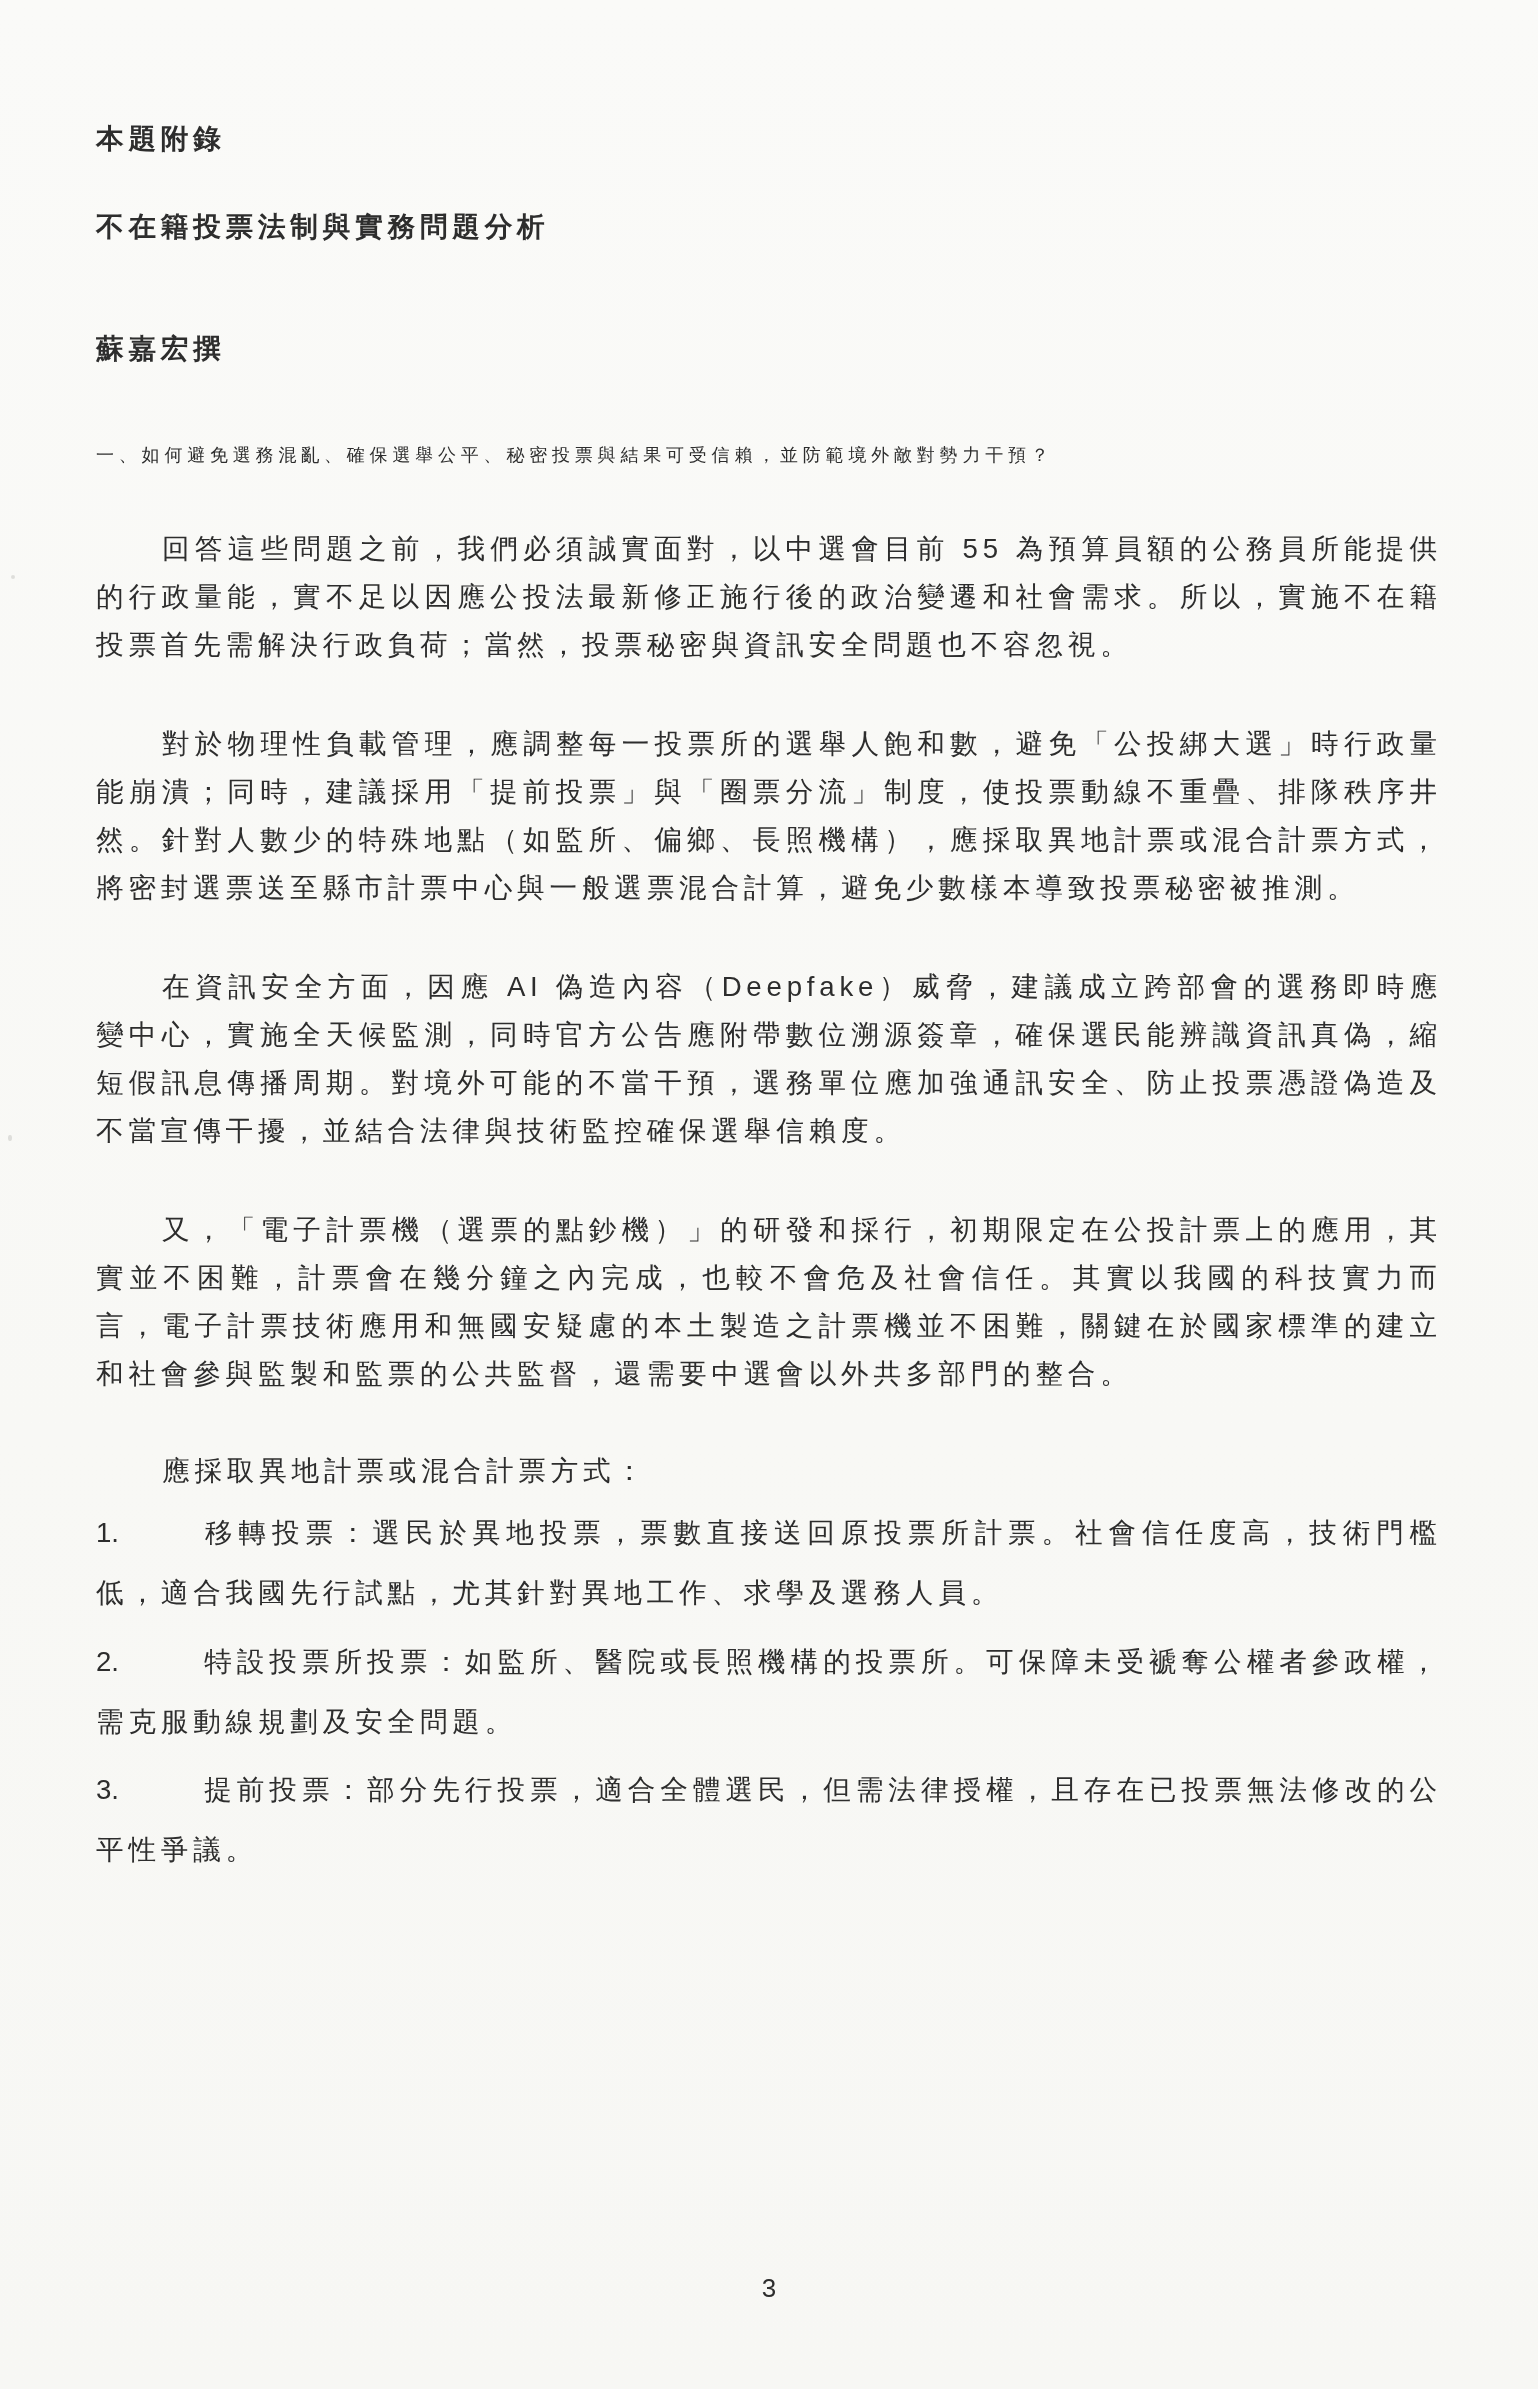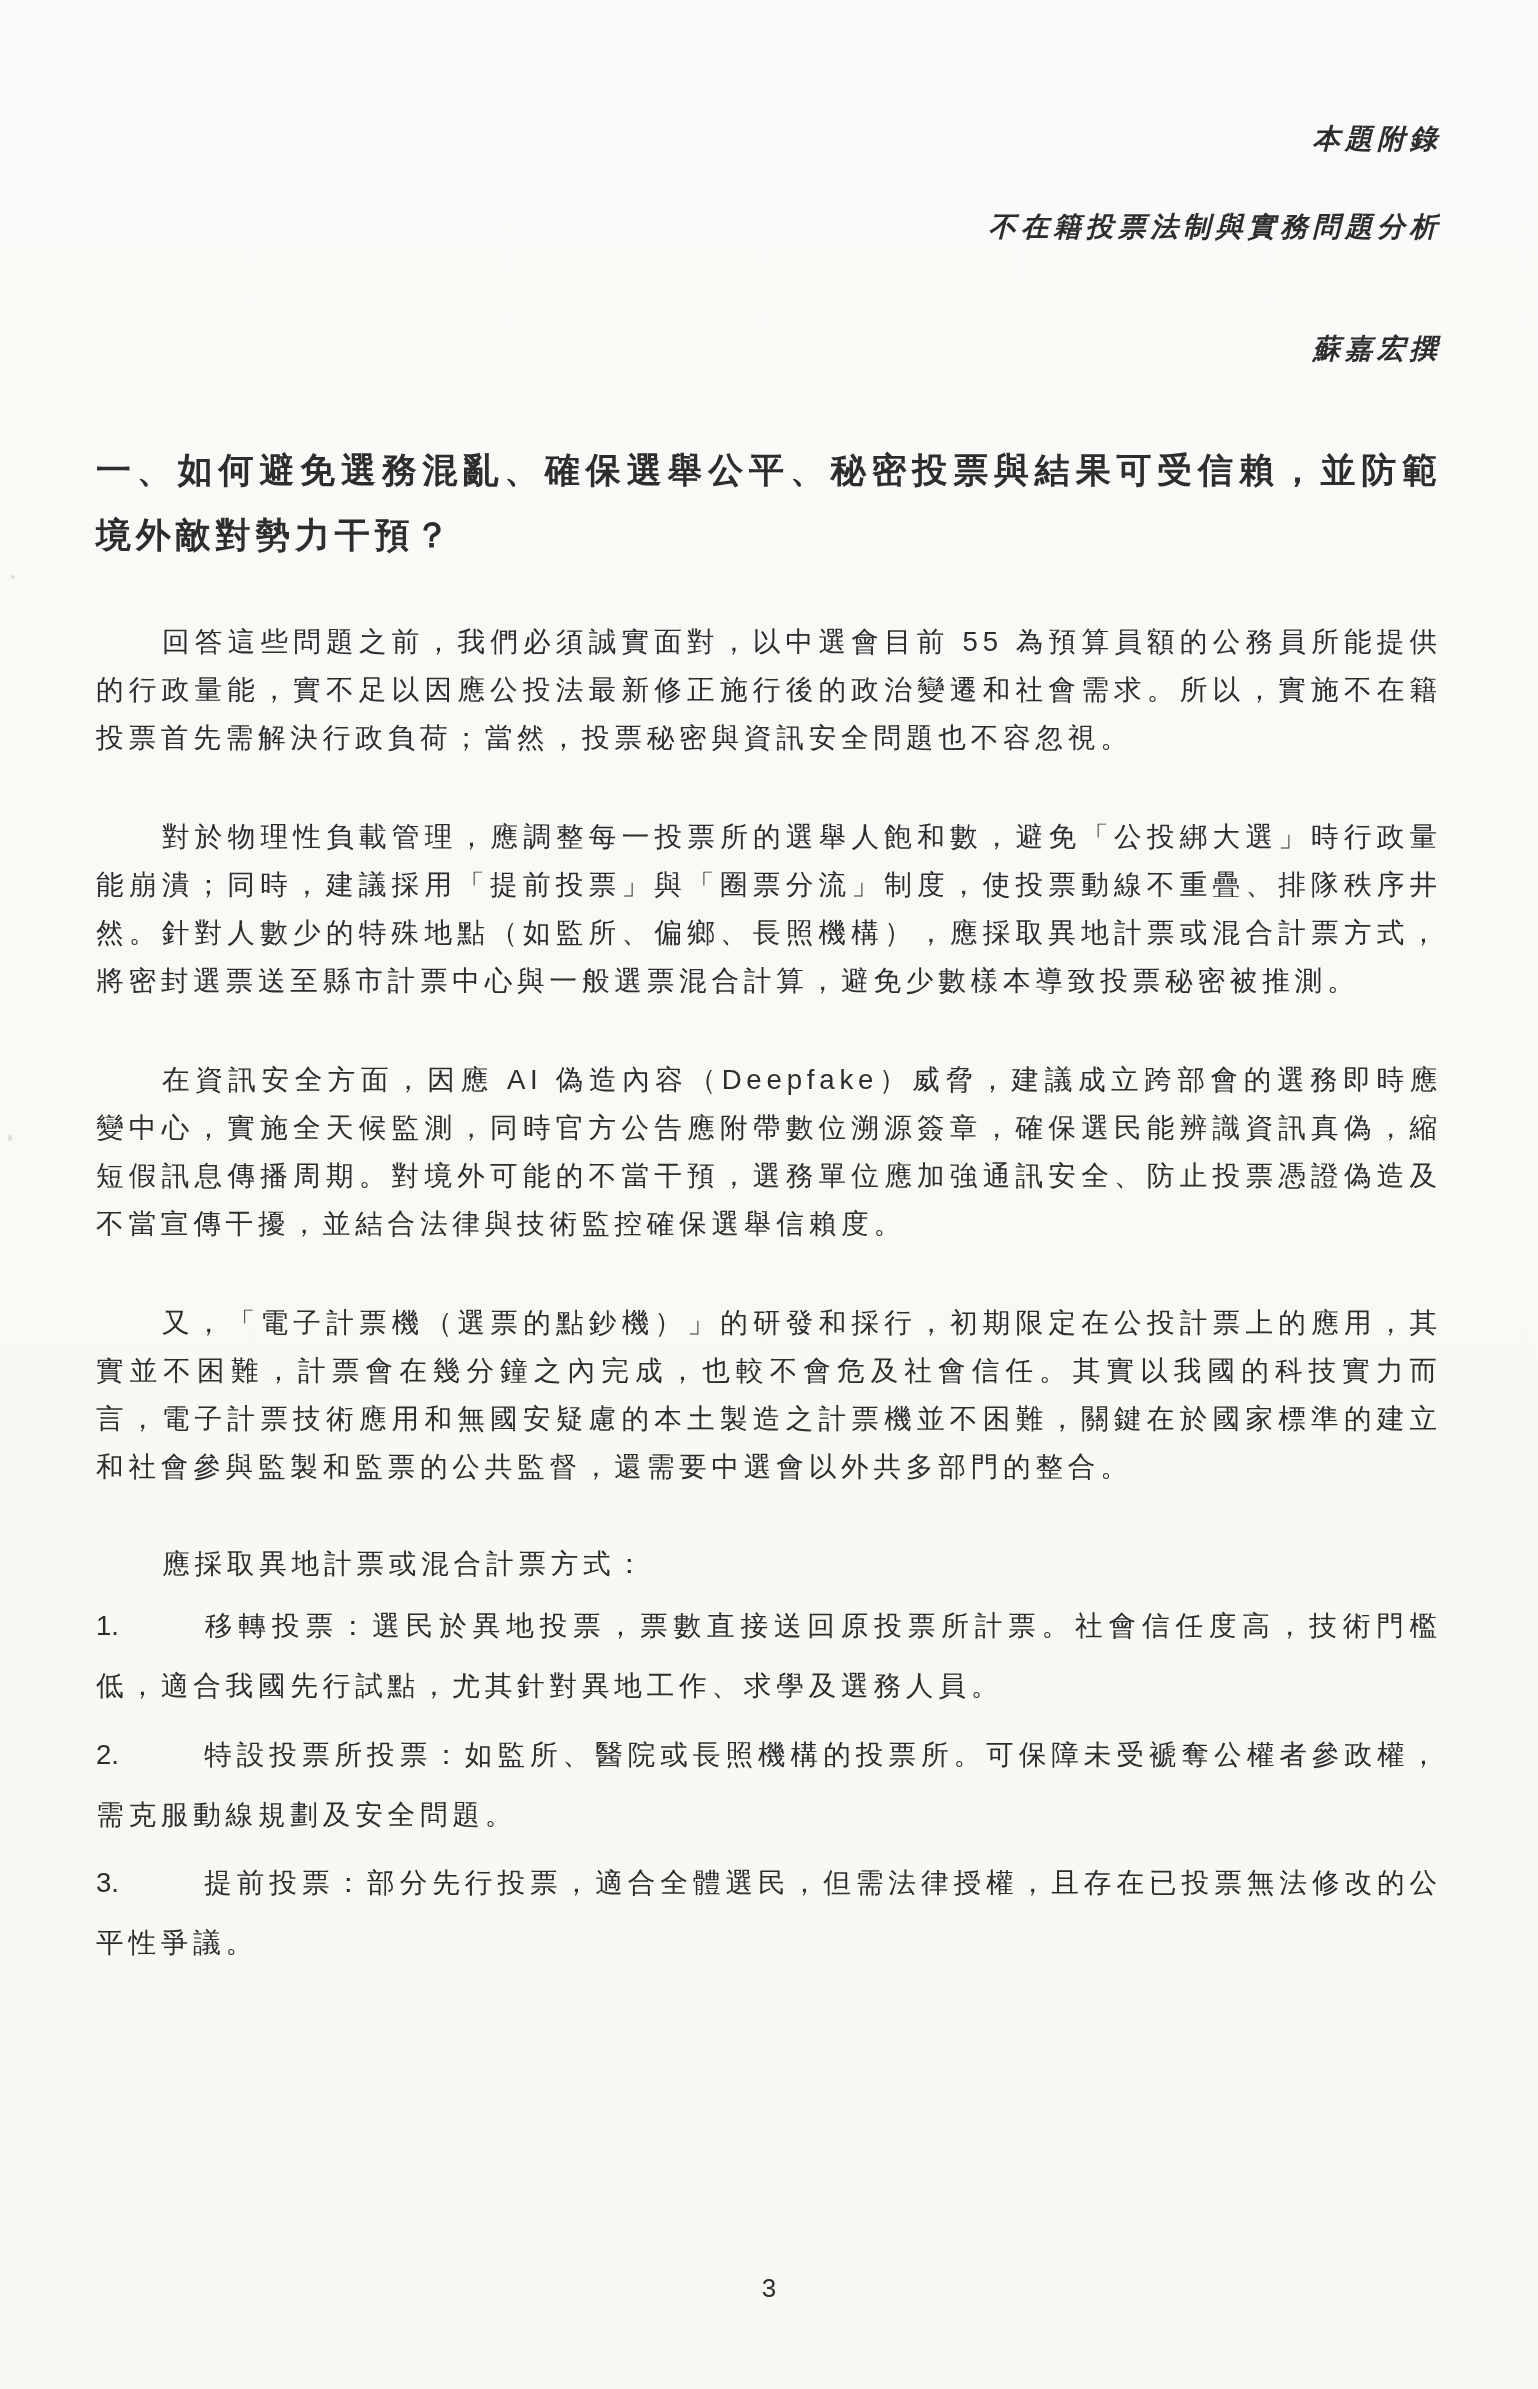--- a/index.html
+++ b/index.html
@@ -16,34 +16,33 @@
     background-image: linear-gradient(180deg, #fafaf8 0%, #f8f8f5 60%, #f7f7f4 100%);
     box-sizing: border-box;
     padding: 120px 96px 0 96px;
     font-family: "Liberation Sans", "DejaVu Sans", sans-serif;
     color: #2d2d2d;
     font-size: 27.6px;
     letter-spacing: 4.8px;
     overflow: hidden;
   }
   .center-block {
-    text-align: right;
+    text-align: left;
     font-weight: 700;
     font-size: 27.6px;
     line-height: 38px;
     margin: 0;
-    font-style: italic;
   }
   .doc-title { margin-top: 50px; }
   .doc-author { margin-top: 84px; }
   .section-heading {
     margin: 69px 0 0 0;
-    font-weight: 700;
-    font-size: 35px;
-    line-height: 65px;
+    font-weight: 400;
+    font-size: 18px;
+    line-height: 37px;
     text-align: justify;
     text-justify: inter-ideograph;
   }
   .body-p {
     margin: 51px 0 0 0;
     line-height: 48px;
     text-align: justify;
     text-justify: inter-ideograph;
     text-indent: 66px;
   }

